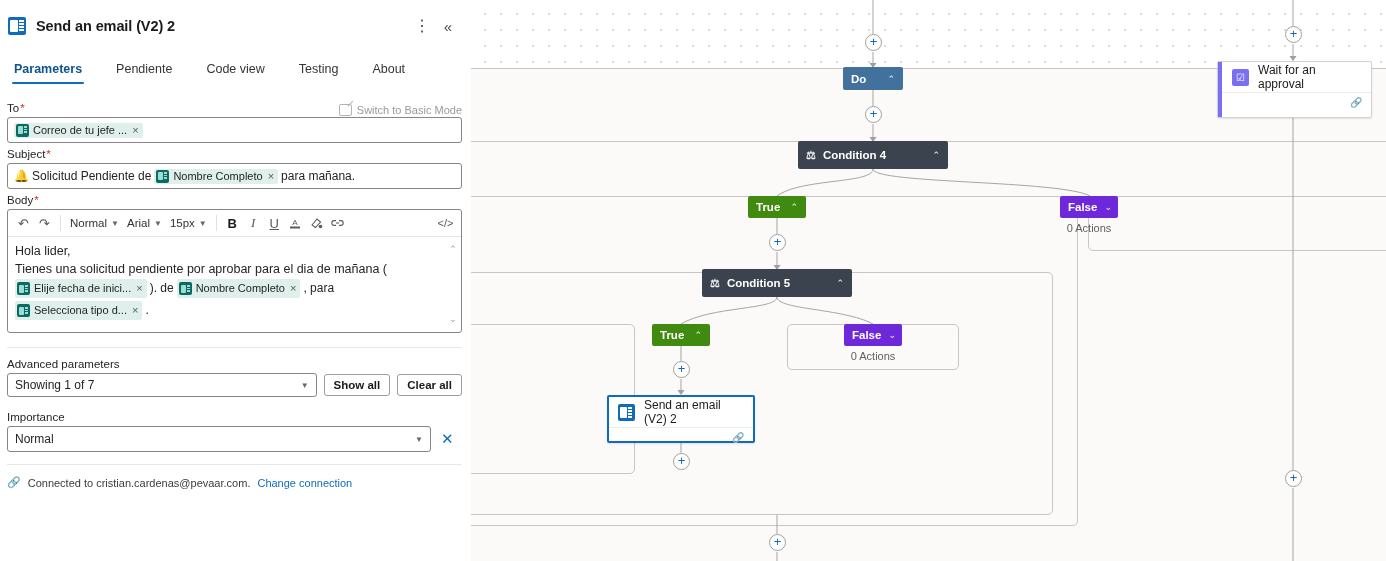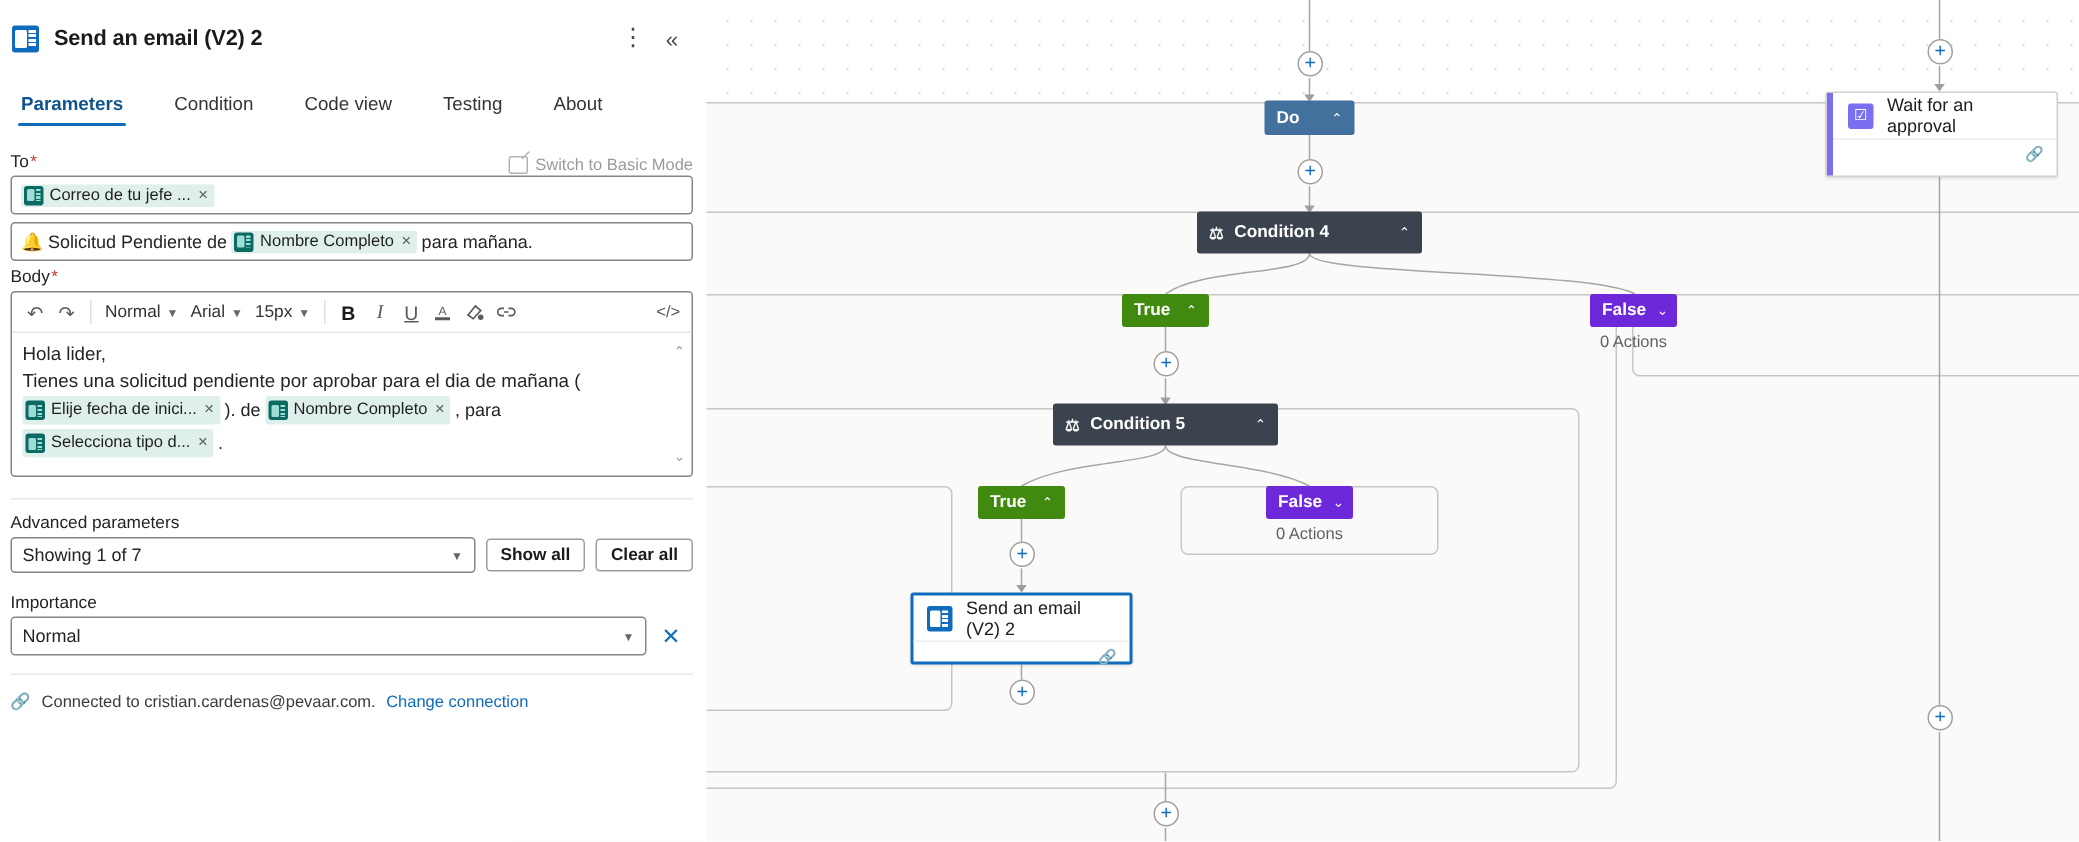--- a/index.html
+++ b/index.html
@@ -279,21 +279,21 @@
 
     <div class="panel-header">
       <div class="app-icon"></div>
       <div class="panel-title">Send an email (V2) 2</div>
       <div class="hdr-btn kebab">⋮</div>
       <div class="hdr-btn">«</div>
     </div>
 
     <div class="tabs">
       <div class="tab active">Parameters</div>
-      <div class="tab">Condition</div>
+      <div class="tab">Pendiente</div>
       <div class="tab">Code view</div>
       <div class="tab">Testing</div>
       <div class="tab">About</div>
     </div>
 
     <div class="form">
 
       <div class="field">
         <div class="field-label-row">
           <div class="field-label">
@@ -307,20 +307,23 @@
         <div class="input-box">
           <span class="token">
             <span class="token-ico"></span>
             <span>Correo de tu jefe ...</span>
             <span class="token-x">×</span>
           </span>
         </div>
       </div>
 
       <div class="field">
+        <div class="field-label">
+          <span>Subject</span><span class="req">*</span>
+        </div>
         <div class="input-box">
           <span class="bell">🔔</span>
           <span class="plain">Solicitud Pendiente de</span>
           <span class="token">
             <span class="token-ico"></span>
             <span>Nombre Completo</span>
             <span class="token-x">×</span>
           </span>
           <span class="plain">para mañana.</span>
         </div>

